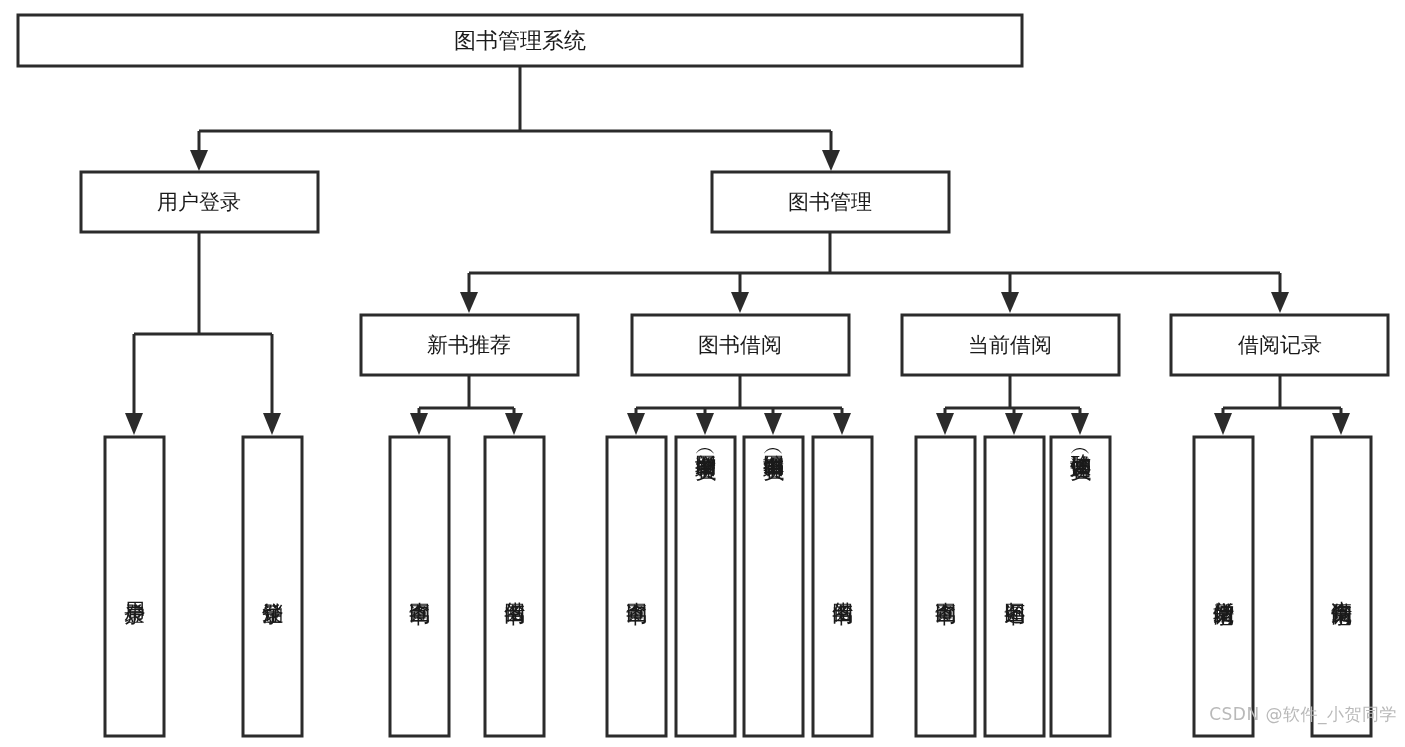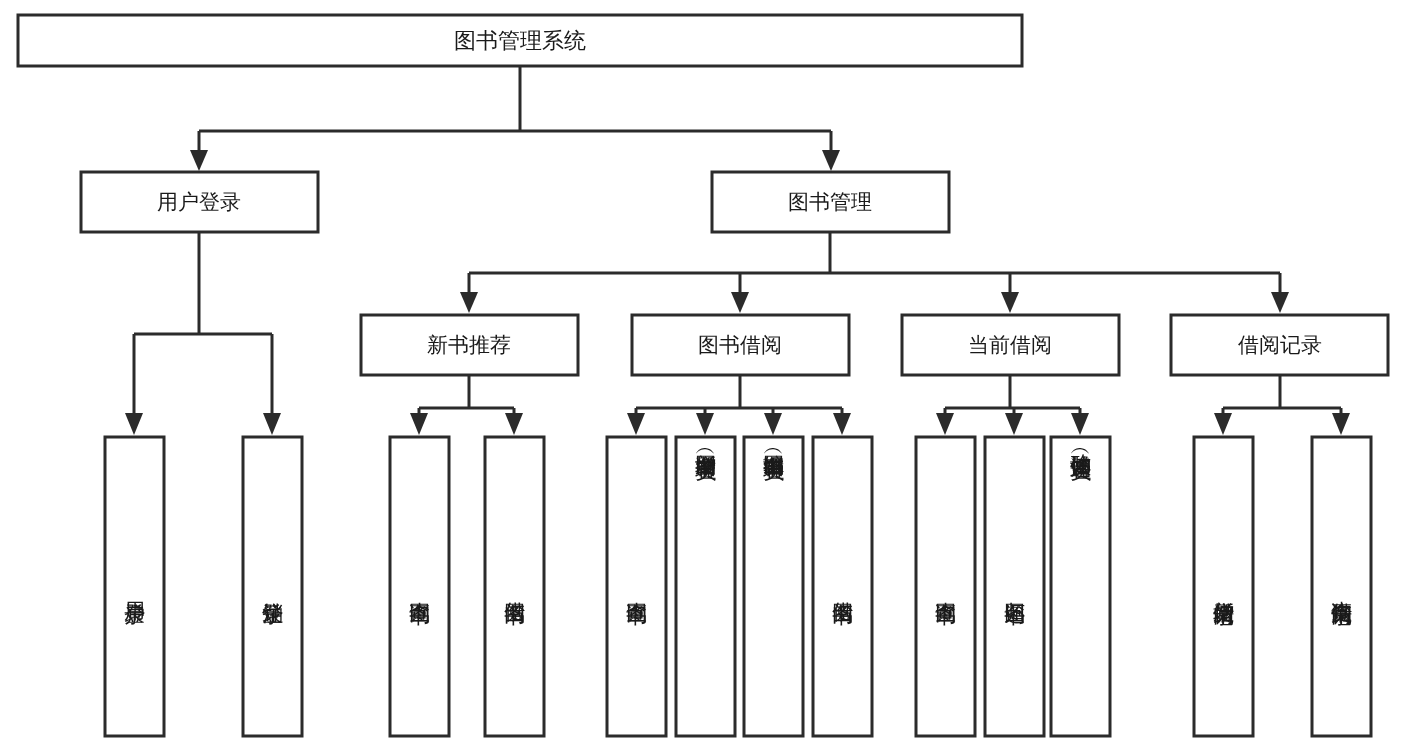--- a/index.html
+++ b/index.html
@@ -249,14 +249,15 @@
     <span class="vlabel">确认归还（管理员）</span>
   </div>
 
   <div class="vlabel-wrap" style="left:1194px; top:437px; width:59px; height:299px;">
     <span class="vlabel">新增借阅记录</span>
   </div>
   <div class="vlabel-wrap" style="left:1312px; top:437px; width:59px; height:299px;">
     <span class="vlabel">查询借阅记录</span>
   </div>
 
+  <div class="watermark">CSDN @软件_小贺同学</div>
 
 </div>
 
 </body></html>

